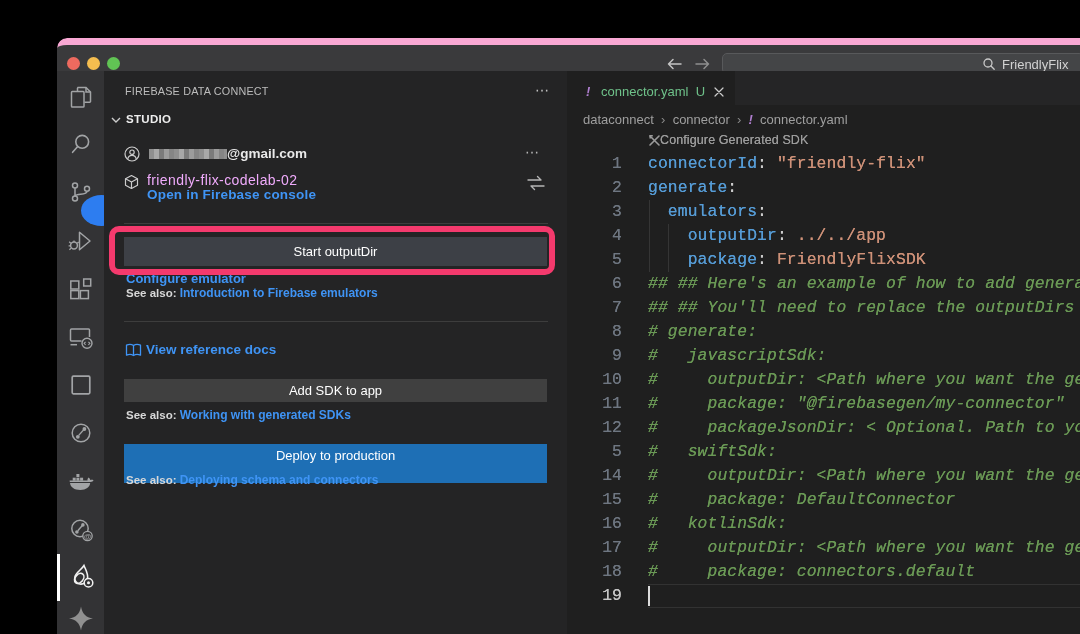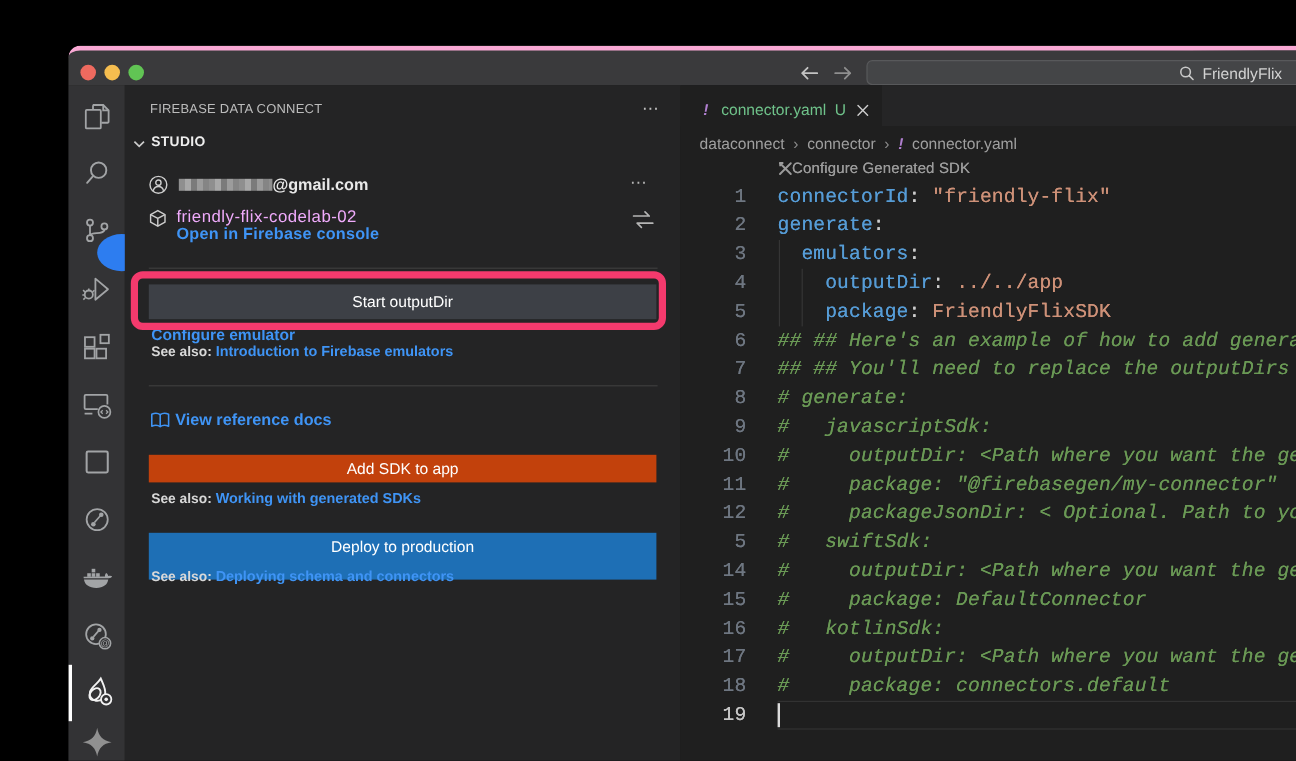--- a/index.html
+++ b/index.html
@@ -3,21 +3,21 @@
 <meta charset="utf-8">
 <style>
   * { margin:0; padding:0; box-sizing:border-box; }
   html,body { width:1080px; height:634px; background:#000; overflow:hidden;
     font-family:"Liberation Sans",sans-serif; }
   #win { position:absolute; left:57px; top:38px; width:1023px; height:596px;
     background:#1f1f1f; border-radius:10px 0 0 0; overflow:hidden; }
   .abs { position:absolute; }
   
   #titlebar { position:absolute; left:0; top:0; width:100%; height:33px;
-    background:#3a3a3c; border-top:4px solid #f9a8d4; border-radius:10px 0 0 0; }
+    background:#3a3a3c; border-top:7px solid #f9a8d4; border-radius:10px 0 0 0; }
   .light { position:absolute; top:11.5px; width:13px; height:13px; border-radius:50%; }
   #searchbox { position:absolute; left:665px; top:8px; width:362px; height:20.5px;
     background:#444547; border:1px solid #58595b; border-radius:5px;
     color:#d2d2d2; font-size:13px; }
   
   #actbar { position:absolute; left:0; top:33px; width:47px; height:563px; background:#333335; }
   .aicon { position:absolute; left:10.5px; width:26px; height:26px; }
   #badge { position:absolute; left:24px; top:157px; width:19.5px; height:31px; border-radius:50%;
     background:#2d7df0; color:#fff; font-size:10px; font-weight:normal; text-align:center;
     line-height:19.5px;padding-left:41px; }
@@ -181,21 +181,21 @@
     <div class="srow seealso" style="left:22px;top:215px;">See also: <span class="link">Introduction to Firebase emulators</span></div>
 
     <div class="divider" style="top:250px;"></div>
 
     <svg class="abs" style="left:21px;top:272px;" width="17" height="15" viewBox="0 0 17 15">
       <path d="M8.5 2.6 C6.6 1.2 3.8 1.2 1.5 2.2 V12.2 C3.8 11.2 6.6 11.2 8.5 12.6 C10.4 11.2 13.2 11.2 15.5 12.2 V2.2 C13.2 1.2 10.4 1.2 8.5 2.6 Z" stroke="#3f94f5" stroke-width="1.3" fill="none" stroke-linejoin="round"></path>
       <path d="M8.5 2.6 V12.6" stroke="#3f94f5" stroke-width="1.3" fill="none"></path>
     </svg>
     <div class="srow link" style="left:42px;top:271px;font-size:13.5px;font-weight:600;">View reference docs</div>
 
-    <div class="btn" style="top:308px;background:#c2410c;height:23px;line-height:23px;">Add SDK to app</div>
+    <div class="btn" style="top:308px;background:#404040;height:23px;line-height:23px;">Add SDK to app</div>
     <div class="srow seealso" style="left:22px;top:337px;">See also: <span class="link">Working with generated SDKs</span></div>
 
     <div class="btn" style="top:373px;background:#1e6fb5;height:39px;line-height:23px;">Deploy to production</div>
     <div class="srow seealso" style="left:22px;top:402px;">See also: <span class="link">Deploying schema and connectors</span></div>
   </div>
 
   <div id="editor">
     <div id="tabstrip">
         <div id="tab"></div>
       </div>

